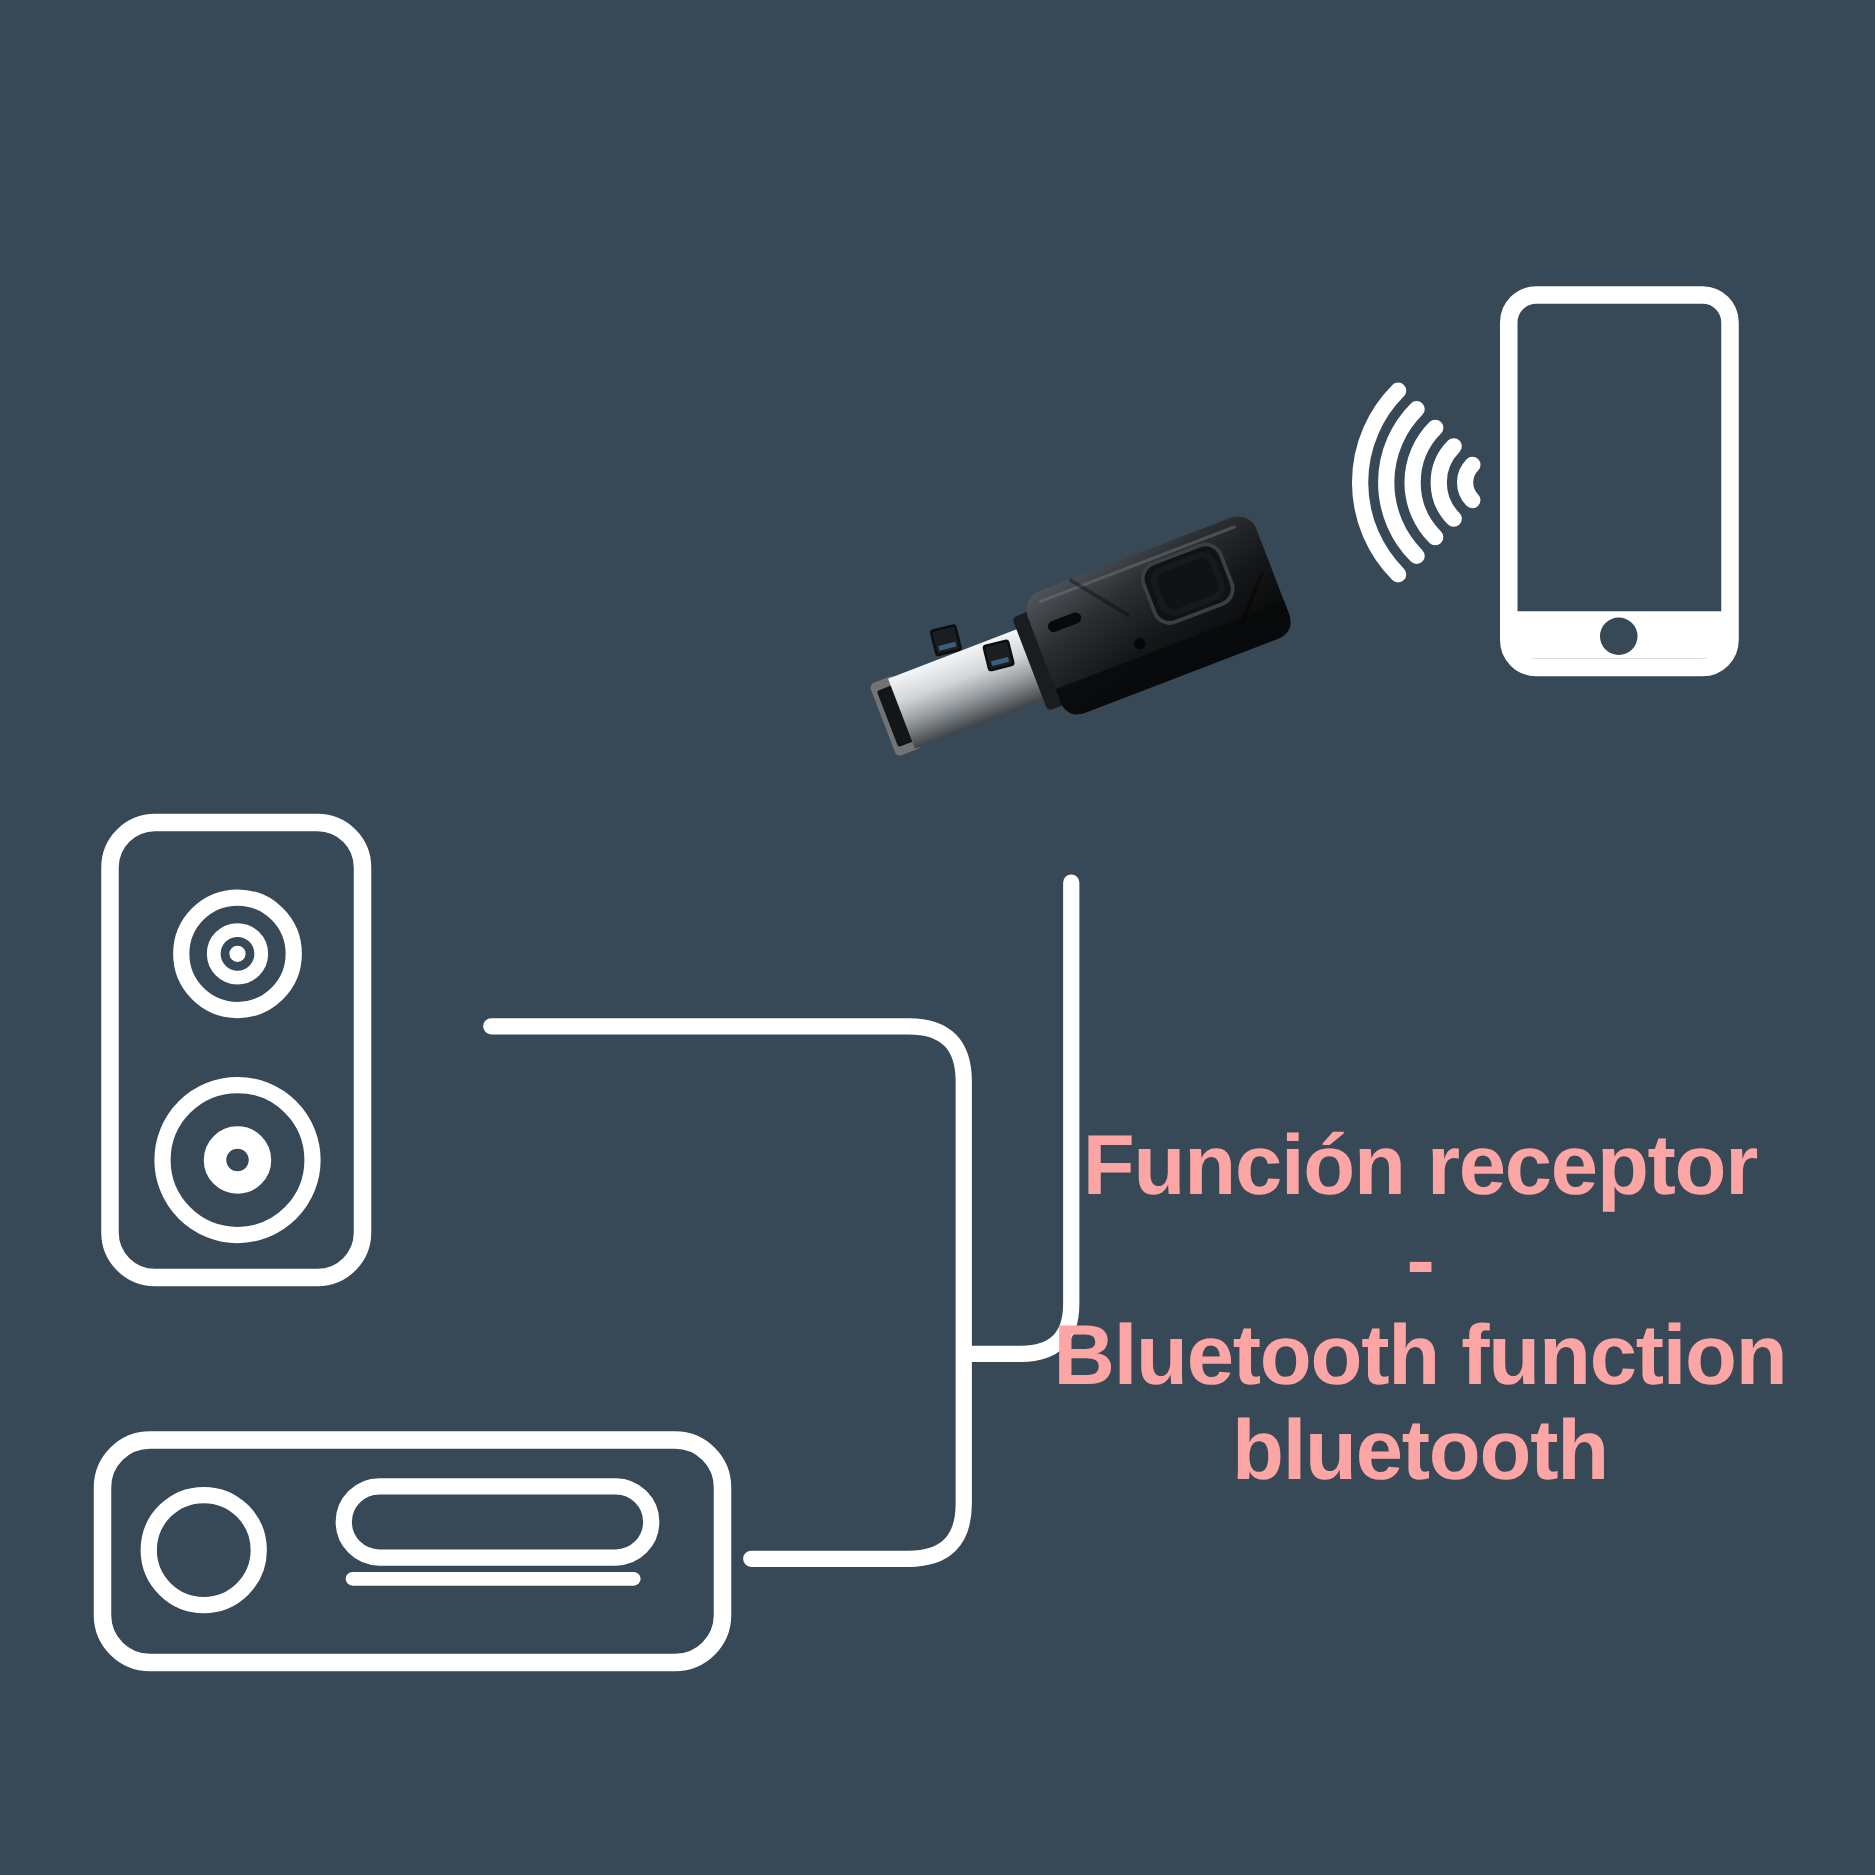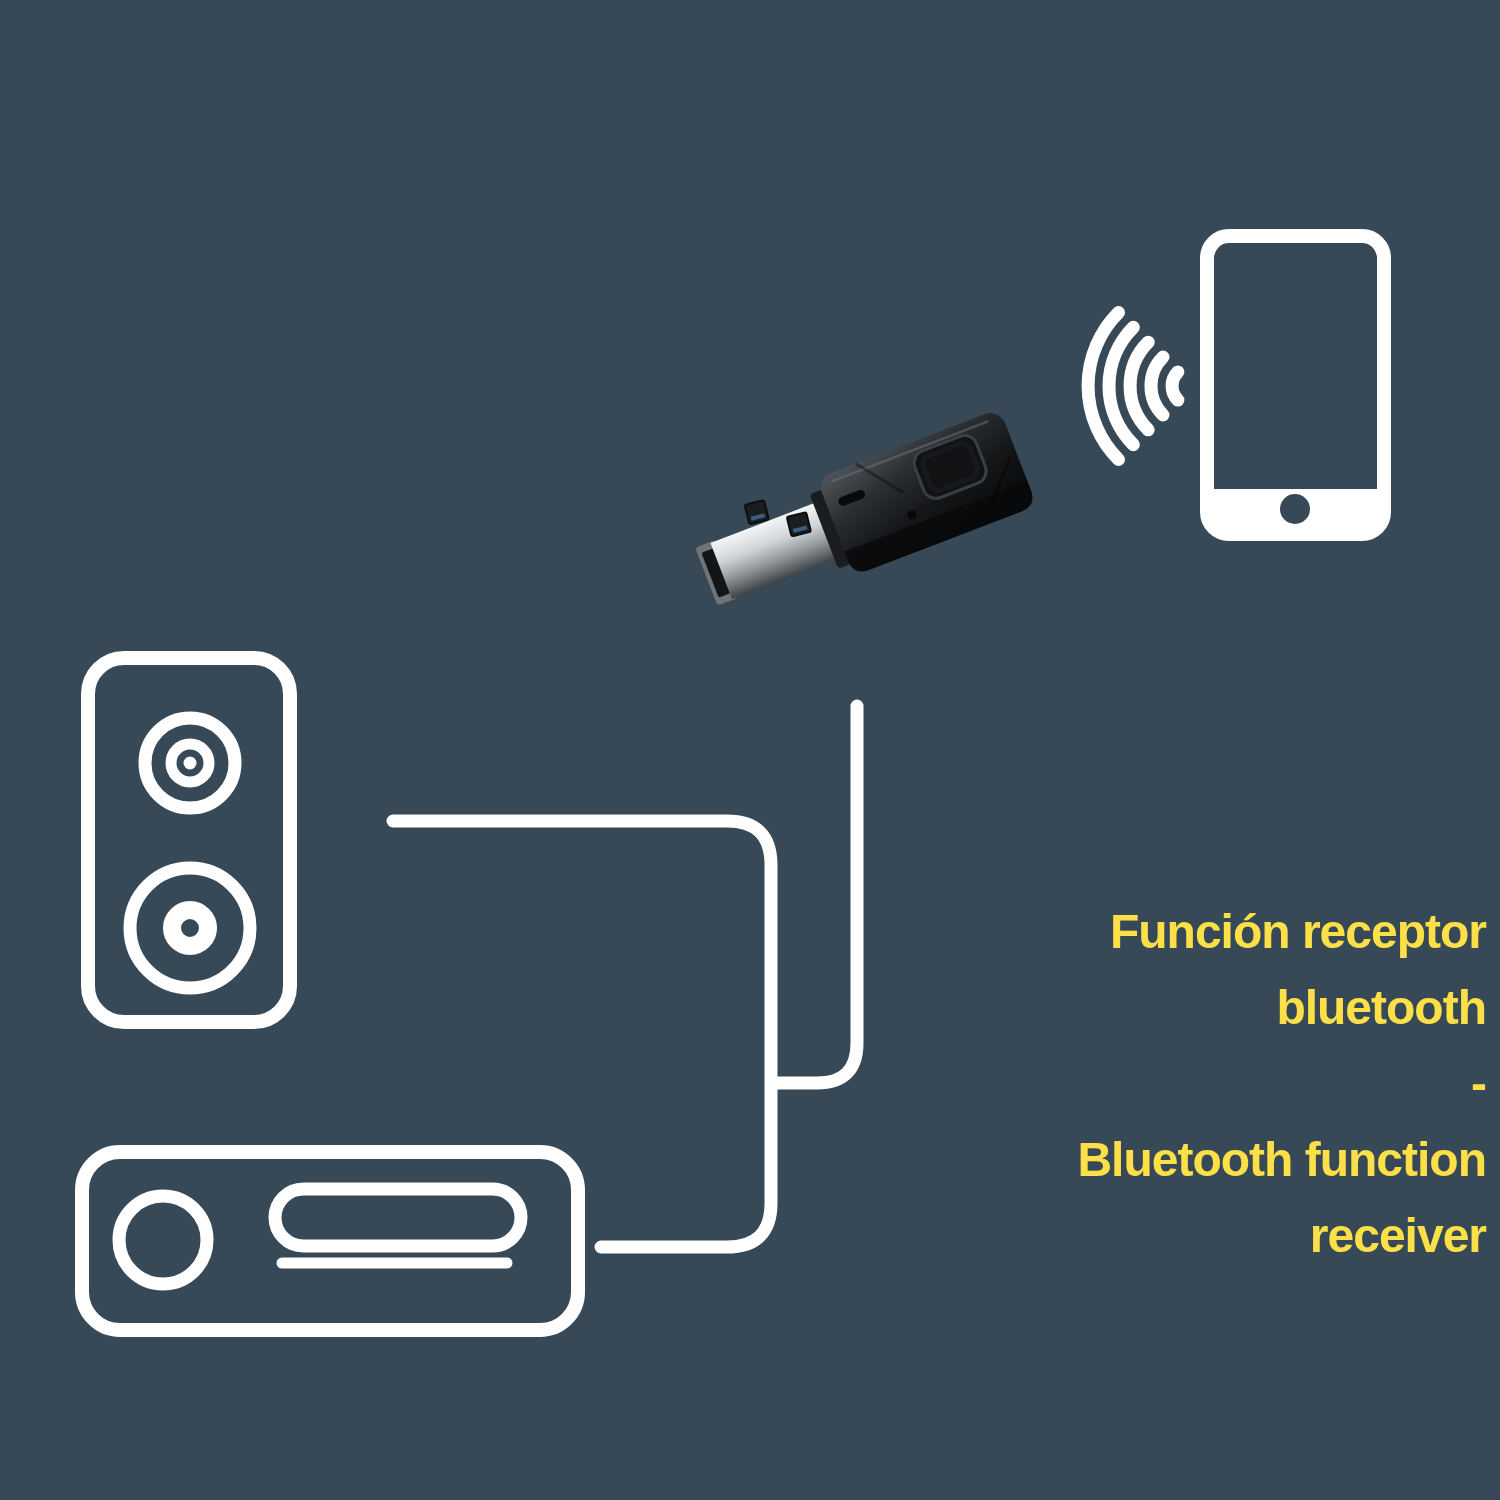--- a/index.html
+++ b/index.html
@@ -9,24 +9,24 @@
     height: 1500px;
     overflow: hidden;
     font-family: "Liberation Sans", sans-serif;
   }
   .stage svg { position: absolute; left: 0; top: 0; }
   .caption {
     position: absolute;
     left: 786px;
     top: 894px;
     width: 700px;
-    text-align: right;
-    color: #fde047;
+    text-align: center;
+    color: #fca5a5;
     font-weight: 700;
-    font-size: 48px;
+    font-size: 68px;
     line-height: 76px;
     letter-spacing: -1px;
     white-space: nowrap;
   }
   .caption div { height: 76px; }
 </style>
 </head>
 <body>
 
 <div class="stage">
@@ -113,19 +113,18 @@
       <rect x="34" y="-40" width="66" height="50" rx="13" fill="#101214" stroke="#3a3f44" stroke-width="3"></rect>
       <rect x="42" y="-33" width="50" height="36" rx="9" fill="none" stroke="#17191c" stroke-width="5"></rect>
 
       <circle cx="14" cy="16" r="4.5" fill="#060708"></circle>
       <rect x="-50" y="-26" width="28" height="9" rx="4.5" fill="#08090b"></rect>
     </g>
   </svg>
 
   <div class="caption">
     <div>Función receptor</div>
-    <div>bluetooth</div>
     <div>-</div>
     <div>Bluetooth function</div>
-    <div>receiver</div>
+    <div>bluetooth</div>
   </div>
 
 </div>
 
 </body></html>

